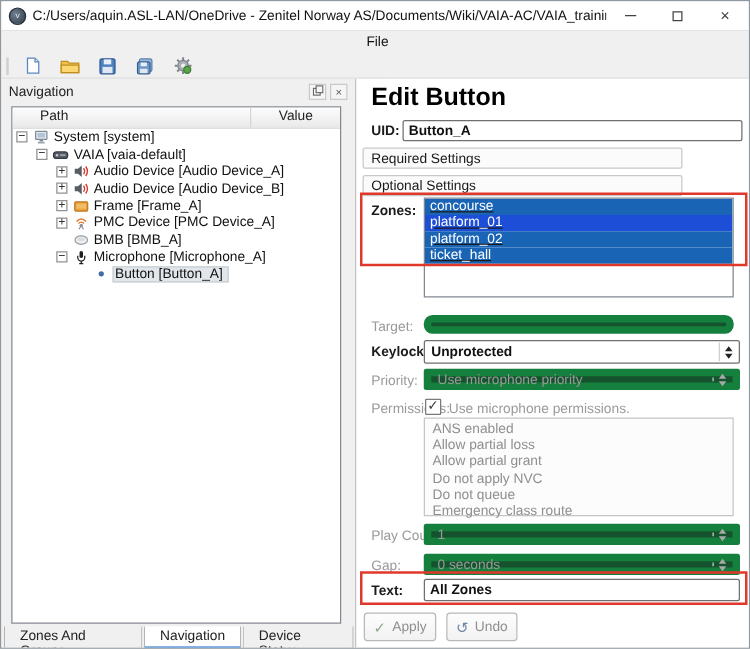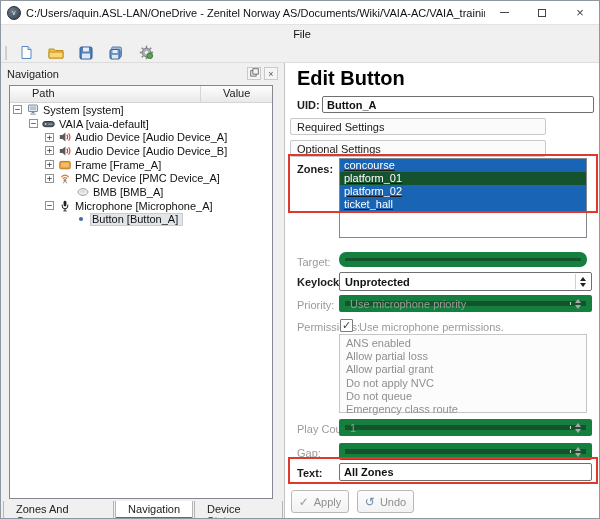--- a/index.html
+++ b/index.html
@@ -282,21 +282,21 @@
               <path d="M3.8 6.8 q2.2 -2.3 4.4 0" stroke="#e07a2e" stroke-width="1.1" fill="none"></path>
               <circle cx="6" cy="8.2" r="1.3" fill="#8a9199"></circle>
               <path d="M6 8.5 L4.2 11.4 M6 8.5 L7.8 11.4" stroke="#8a9199" stroke-width="1"></path>
             </svg>
           </span>
           <span class="tsel">
             <span class="tlabel">PMC Device [PMC Device_A]</span>
           </span>
         </div>
 
-        <div class="trow" style="padding-left: 53px;">
+        <div class="trow" style="padding-left: 35px;">
           <span class="expander hidden"></span>
           <span class="ticon">
             <svg width="12" height="12" viewBox="0 0 12 12">
               <ellipse cx="6" cy="6" rx="5" ry="3.4" fill="#eceef0" stroke="#9aa0a6"></ellipse>
               <ellipse cx="6" cy="5.4" rx="3" ry="1.4" fill="#d8dcdf"></ellipse>
             </svg>
           </span>
           <span class="tsel">
             <span class="tlabel">BMB [BMB_A]</span>
           </span>
@@ -345,21 +345,21 @@
   <span class="lbl on" style="left:12px; top:36px;">UID:</span>
   <div class="field inputbox" style="left:37px; top:33px; width:272px; height:17px;">Button_A</div>
 
   <div class="secheader" style="top:55px;">Required Settings</div>
   <div class="secheader" style="top:77px;">Optional Settings</div>
 
   <span class="lbl on" style="left:12px; top:100px;">Zones:</span>
   <div class="zoneslist">
 
   <div class="zitem selected" style="background: rgb(26, 100, 182);">concourse</div>
-      <div class="zitem selected" style="background: #14532d;">platform_01</div>
+      <div class="zitem selected" style="background: #1d4ed8;">platform_01</div>
       <div class="zitem selected" style="background: rgb(26, 100, 182);">platform_02</div>
       <div class="zitem selected" style="background: rgb(26, 100, 182);">ticket_hall</div>
     </div>
   <div class="annotation" style="left: 3px; top: 91px; width: 310px; height: 59px; border-color: rgb(224, 57, 44);"></div>
 
   <span class="lbl off" style="left:12px; top:193px;">Target:</span>
   <div class="field disabledbox rounded" style="left:54px; top:189px; width:248px; height:15px;"></div>
 
   <span class="lbl on" style="left:12px; top:213px;">Keylock:</span>
   <div class="combo inputbox" style="left:54px; top:209px; width:253px; height:19px;">
@@ -396,20 +396,21 @@
   <div class="combo disabledbox off" style="left:54px; top:356px; width:253px; height:17px;">
     <span class="ctext">1</span>
     <span class="spinner">
         <span class="arr-up"></span>
         <span class="arr-dn"></span>
       </span>
   </div>
 
   <span class="lbl off" style="left:12px; top:384px;">Gap:</span>
   <div class="combo disabledbox off" style="left:54px; top:380px; width:253px; height:17px;">
+    <span class="ctext">0 seconds</span>
     <span class="spinner">
         <span class="arr-up"></span>
         <span class="arr-dn"></span>
       </span>
   </div>
 
   <span class="lbl on" style="left:12px; top:404px;">Text:</span>
   <div class="field inputbox" style="left:54px; top:400px; width:253px; height:18px;">All Zones</div>
   <div class="annotation" style="left: 3px; top: 394px; width: 310px; height: 27px; border-color: rgb(224, 57, 44);"></div>
 

